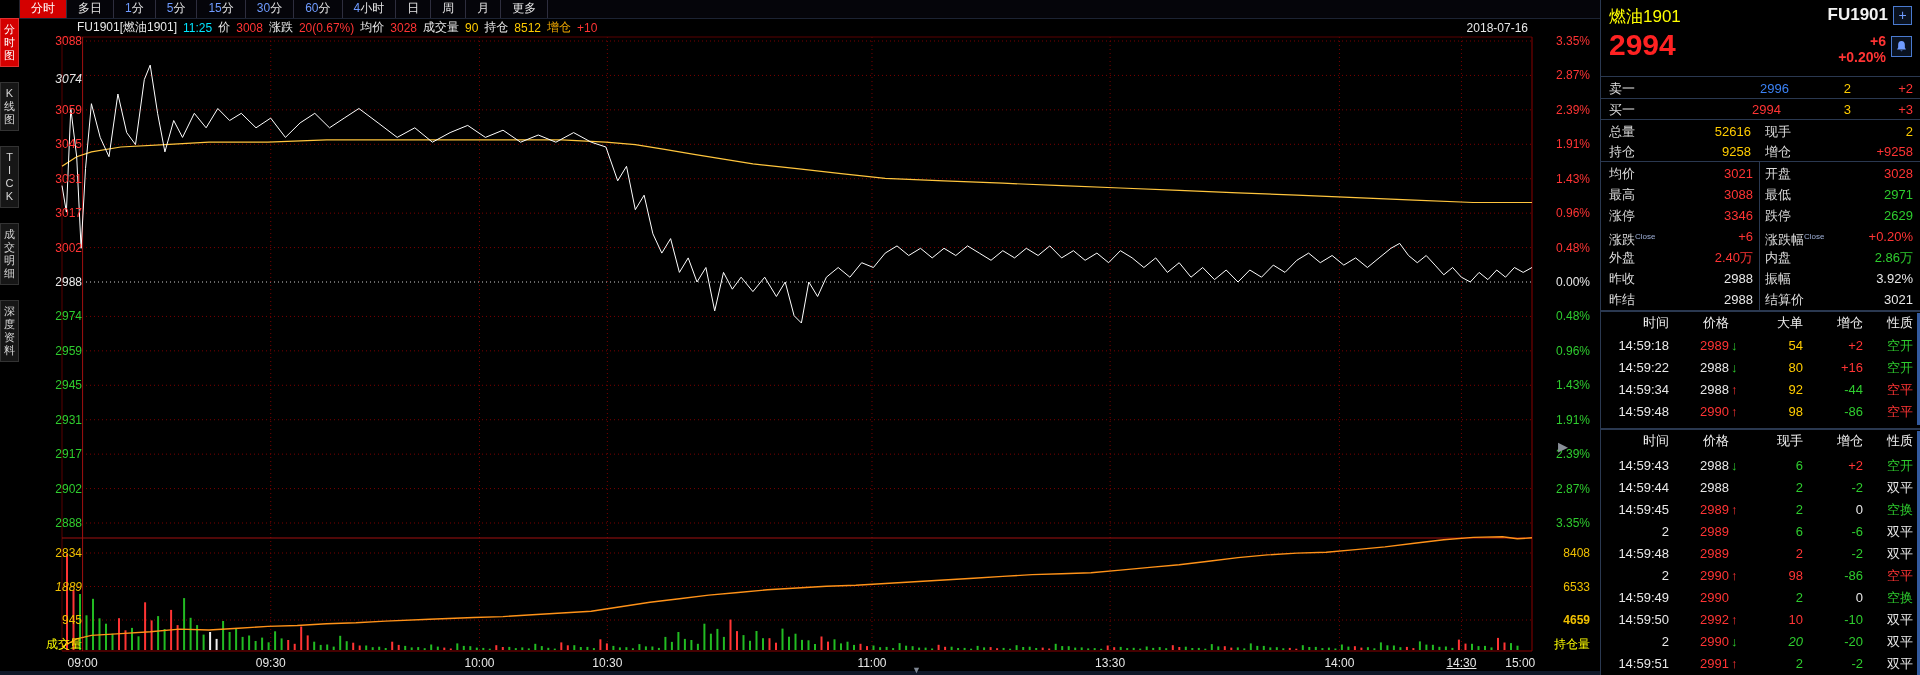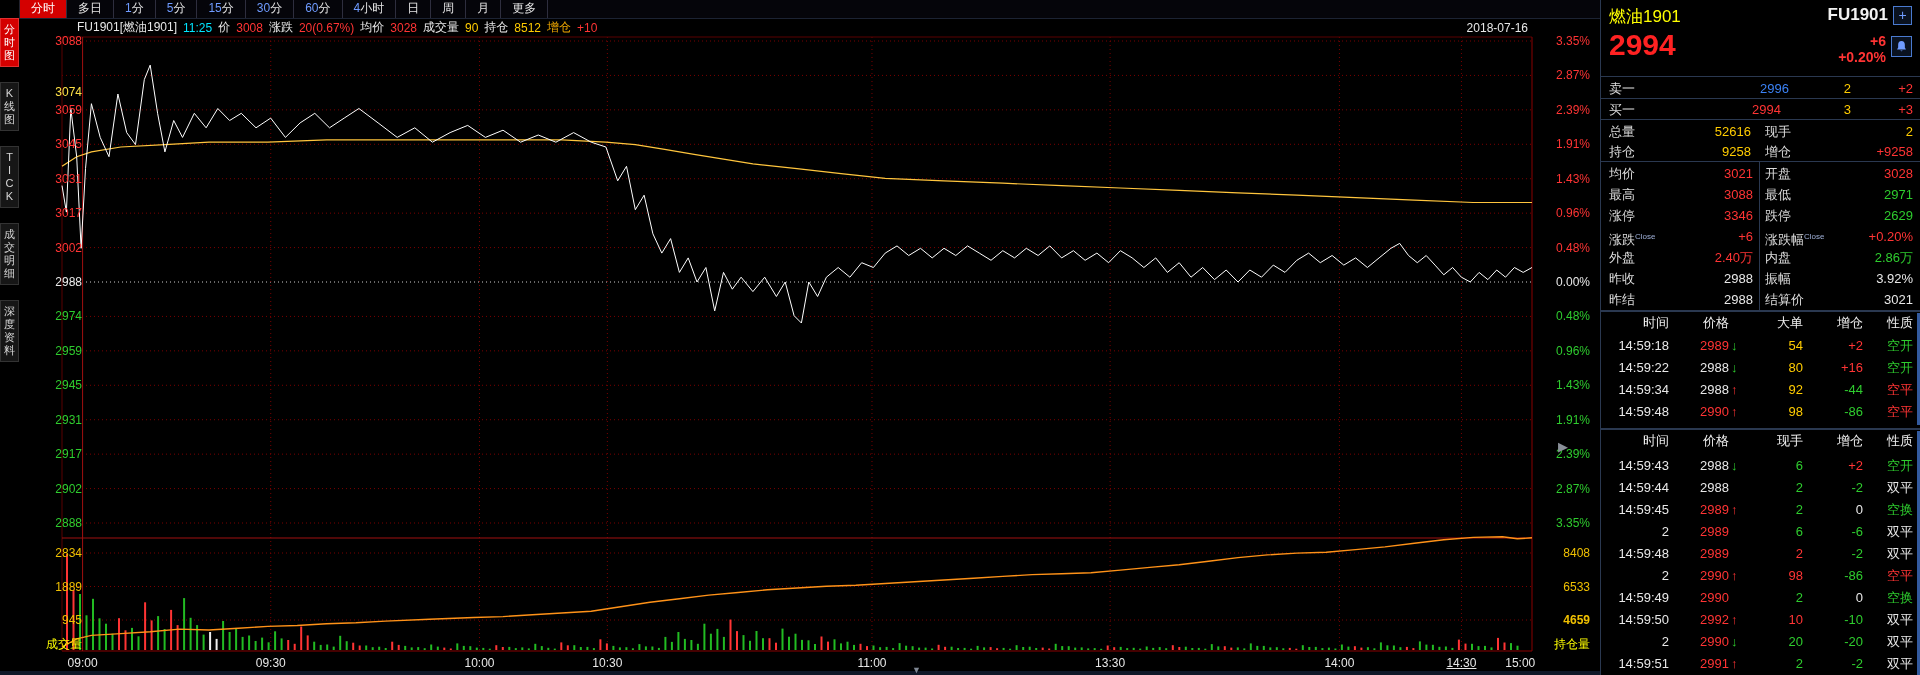--- a/index.html
+++ b/index.html
@@ -397,21 +397,21 @@
       <rect x="1503.5" y="642.5" width="2" height="7.5" fill="#ff3434"></rect>
       <rect x="1510.0" y="643.1" width="2" height="6.9" fill="#22bb22"></rect>
       <rect x="1516.5" y="645.7" width="2" height="4.3" fill="#22bb22"></rect>
       <polyline points="62.0,647.0 76.7,638.9 91.4,635.4 120.8,633.6 150.2,631.8 179.6,629.1 209.0,630.0 238.4,628.2 267.8,626.4 297.2,625.5 326.6,623.7 356.0,622.8 385.4,621.1 429.5,619.3 473.6,617.5 503.0,616.6 532.4,614.8 561.8,613.0 591.2,611.2 620.6,606.8 650.0,602.3 679.4,598.7 708.8,595.1 738.2,592.5 767.6,589.8 797.0,588.0 826.4,586.2 855.8,585.3 885.2,583.5 914.6,581.7 944.0,580.0 973.4,578.2 1002.8,576.4 1032.2,574.6 1061.6,573.7 1091.0,572.8 1120.4,570.1 1149.8,567.4 1179.2,564.8 1208.6,561.2 1238.0,557.6 1267.4,554.9 1296.8,553.1 1326.2,552.2 1355.6,549.6 1385.0,546.9 1414.4,543.3 1443.8,539.7 1473.2,537.4 1502.6,536.7 1517.3,538.8 1532.0,537.8" fill="none" stroke="#ff9218" stroke-width="1.4"></polyline>
       <polyline points="62.0,166.3 76.7,156.7 91.4,151.9 120.8,147.0 164.9,144.6 209.0,142.2 267.8,142.2 326.6,139.8 385.4,139.8 444.2,139.8 503.0,139.8 561.8,139.8 605.9,142.2 635.3,144.6 664.7,149.4 694.1,154.3 723.5,159.1 752.9,163.9 797.0,168.7 841.1,173.6 885.2,178.4 944.0,180.8 1002.8,183.2 1061.6,185.6 1120.4,188.0 1179.2,190.4 1238.0,192.8 1296.8,195.2 1355.6,197.7 1414.4,200.1 1473.2,202.5 1532.0,202.5" fill="none" stroke="#ffc53d" stroke-width="1.2"></polyline>
       <polyline points="62.0,185.6 66.4,212.1 70.8,108.5 76.7,156.7 81.1,248.3 85.5,168.7 91.4,103.7 100.2,137.4 109.0,156.7 117.9,94.0 126.7,132.6 135.5,144.6 144.3,79.6 150.2,65.1 157.6,113.3 164.9,151.9 173.7,120.5 182.5,137.4 194.3,113.3 206.1,127.8 217.8,108.5 229.6,120.5 241.3,113.3 256.0,127.8 270.7,118.1 285.4,137.4 300.1,122.9 314.8,113.3 329.5,127.8 344.2,118.1 358.9,108.5 378.1,122.9 397.2,137.4 414.8,127.8 432.4,142.2 450.1,132.6 467.7,125.4 485.4,137.4 503.0,130.2 520.6,142.2 538.3,135.0 555.9,142.2 573.6,132.6 591.2,142.2 605.9,147.0 617.7,180.8 626.5,166.3 635.3,209.7 644.1,195.2 652.9,233.8 661.8,253.1 670.6,238.6 679.4,272.4 688.2,257.9 697.0,282.0 705.9,267.5 714.7,310.9 723.5,272.4 732.3,289.2 741.1,277.2 752.9,291.6 764.7,277.2 776.4,296.5 785.2,282.0 794.1,315.7 801.4,323.0 808.8,282.0 817.6,296.5 826.4,277.2 838.2,267.5 849.9,277.2 861.7,262.7 873.4,267.5 885.2,253.1 897.0,245.9 908.7,255.5 920.5,248.3 932.2,257.9 944.0,248.3 955.8,255.5 967.5,245.9 979.3,253.1 991.0,260.3 1002.8,250.7 1014.6,257.9 1026.3,248.3 1038.1,255.5 1049.8,245.9 1061.6,257.9 1073.4,250.7 1085.1,260.3 1096.9,253.1 1108.6,262.7 1120.4,250.7 1132.2,257.9 1143.9,267.5 1155.7,257.9 1167.4,272.4 1179.2,262.7 1191.0,277.2 1202.7,267.5 1214.5,279.6 1226.2,270.0 1238.0,282.0 1249.8,270.0 1261.5,277.2 1273.3,265.1 1285.0,272.4 1296.8,260.3 1308.6,253.1 1320.3,262.7 1332.1,255.5 1343.8,265.1 1355.6,257.9 1367.4,267.5 1379.1,257.9 1390.9,248.3 1399.7,243.4 1408.5,255.5 1417.3,262.7 1426.2,255.5 1435.0,265.1 1443.8,274.8 1452.6,267.5 1461.4,277.2 1470.3,282.0 1479.1,272.4 1487.9,279.6 1496.7,270.0 1505.5,277.2 1514.4,267.5 1523.2,272.4 1532.0,267.5" fill="none" stroke="#ffffff" stroke-width="1"></polyline>
     </svg>
   <div id="axis-labels">
       <div class="ax-label ax-left" style="top: 35px; color: rgb(255, 52, 52);">3088</div>
       <div class="ax-label ax-right" style="top: 35px; color: rgb(255, 52, 52);">3.35%</div>
-      <div class="ax-label ax-left" style="top: 86px; color: #fde047;">3074</div>
+      <div class="ax-label ax-left" style="top: 73px; color: #e5e5e5; font-style: italic;">3074</div>
       <div class="ax-label ax-right" style="top: 69.4286px; color: rgb(255, 52, 52);">2.87%</div>
       <div class="ax-label ax-left" style="top: 103.857px; color: rgb(255, 52, 52);">3059</div>
       <div class="ax-label ax-right" style="top: 103.857px; color: rgb(255, 52, 52);">2.39%</div>
       <div class="ax-label ax-left" style="top: 138.286px; color: rgb(255, 52, 52);">3045</div>
       <div class="ax-label ax-right" style="top: 138.286px; color: rgb(255, 52, 52);">1.91%</div>
       <div class="ax-label ax-left" style="top: 172.714px; color: rgb(255, 52, 52);">3031</div>
       <div class="ax-label ax-right" style="top: 172.714px; color: rgb(255, 52, 52);">1.43%</div>
       <div class="ax-label ax-left" style="top: 207.143px; color: rgb(255, 52, 52);">3017</div>
       <div class="ax-label ax-right" style="top: 207.143px; color: rgb(255, 52, 52);">0.96%</div>
       <div class="ax-label ax-left" style="top: 241.572px; color: rgb(255, 52, 52);">3002</div>
@@ -426,21 +426,21 @@
       <div class="ax-label ax-right" style="top: 379.286px; color: rgb(46, 204, 46);">1.43%</div>
       <div class="ax-label ax-left" style="top: 413.715px; color: rgb(46, 204, 46);">2931</div>
       <div class="ax-label ax-right" style="top: 413.715px; color: rgb(46, 204, 46);">1.91%</div>
       <div class="ax-label ax-left" style="top: 448.143px; color: rgb(46, 204, 46);">2917</div>
       <div class="ax-label ax-right" style="top: 448.143px; color: rgb(46, 204, 46);">2.39%</div>
       <div class="ax-label ax-left" style="top: 482.572px; color: rgb(46, 204, 46);">2902</div>
       <div class="ax-label ax-right" style="top: 482.572px; color: rgb(46, 204, 46);">2.87%</div>
       <div class="ax-label ax-left" style="top: 517px; color: rgb(46, 204, 46);">2888</div>
       <div class="ax-label ax-right" style="top: 517px; color: rgb(46, 204, 46);">3.35%</div>
       <div class="ax-label ax-left" style="top: 547px; color: rgb(240, 192, 0);">2834</div>
-      <div class="ax-label ax-left" style="top: 580.5px; color: rgb(240, 192, 0);">1889</div>
+      <div class="ax-label ax-left" style="top: 580.5px; color: rgb(240, 192, 0); font-style: italic;">1889</div>
       <div class="ax-label ax-left" style="top: 614px; color: rgb(240, 192, 0);">945</div>
       <div class="ax-label ax-right" style="top: 547px; color: rgb(240, 192, 0);">8408</div>
       <div class="ax-label ax-right" style="top: 580.5px; color: rgb(240, 192, 0);">6533</div>
       <div class="ax-label ax-right" style="top: 614px; color: rgb(240, 192, 0); font-weight: bold;">4659</div>
       <div class="ax-label ax-left" style="top: 638px; color: rgb(255, 255, 0);">成交量</div>
       <div class="ax-label ax-right" style="top: 638px; color: rgb(255, 255, 0);">持仓量</div>
       <div class="t-label" style="left: 52.58px;">09:00</div>
       <div class="t-label" style="left: 240.74px;">09:30</div>
       <div class="t-label" style="left: 449.48px;">10:00</div>
       <div class="t-label" style="left: 577.37px;">10:30</div>
@@ -645,21 +645,21 @@
           <div class="tc price" style="color: rgb(255, 52, 52);">2992</div>
           <div class="tc arrow" style="color: rgb(255, 52, 52);">↑</div>
           <div class="tc qty" style="color: rgb(255, 52, 52);">10</div>
           <div class="tc chg" style="color: rgb(46, 204, 46);">-10</div>
           <div class="tc nat" style="color: rgb(232, 232, 232);">双平</div>
         </div>
         <div class="t-row" style="top: 631px;">
           <div class="tc time">2</div>
           <div class="tc price" style="color: rgb(255, 52, 52);">2990</div>
           <div class="tc arrow" style="color: rgb(46, 204, 46);">↓</div>
-          <div class="tc qty" style="color: rgb(46, 204, 46);">20</div>
+          <div class="tc qty" style="color: rgb(46, 204, 46); font-style: italic;">20</div>
           <div class="tc chg" style="color: rgb(46, 204, 46);">-20</div>
           <div class="tc nat" style="color: rgb(232, 232, 232);">双平</div>
         </div>
         <div class="t-row" style="top: 653px;">
           <div class="tc time">14:59:51</div>
           <div class="tc price" style="color: rgb(255, 52, 52);">2991</div>
           <div class="tc arrow" style="color: rgb(255, 52, 52);">↑</div>
           <div class="tc qty" style="color: rgb(46, 204, 46);">2</div>
           <div class="tc chg" style="color: rgb(46, 204, 46);">-2</div>
           <div class="tc nat" style="color: rgb(232, 232, 232);">双平</div>

